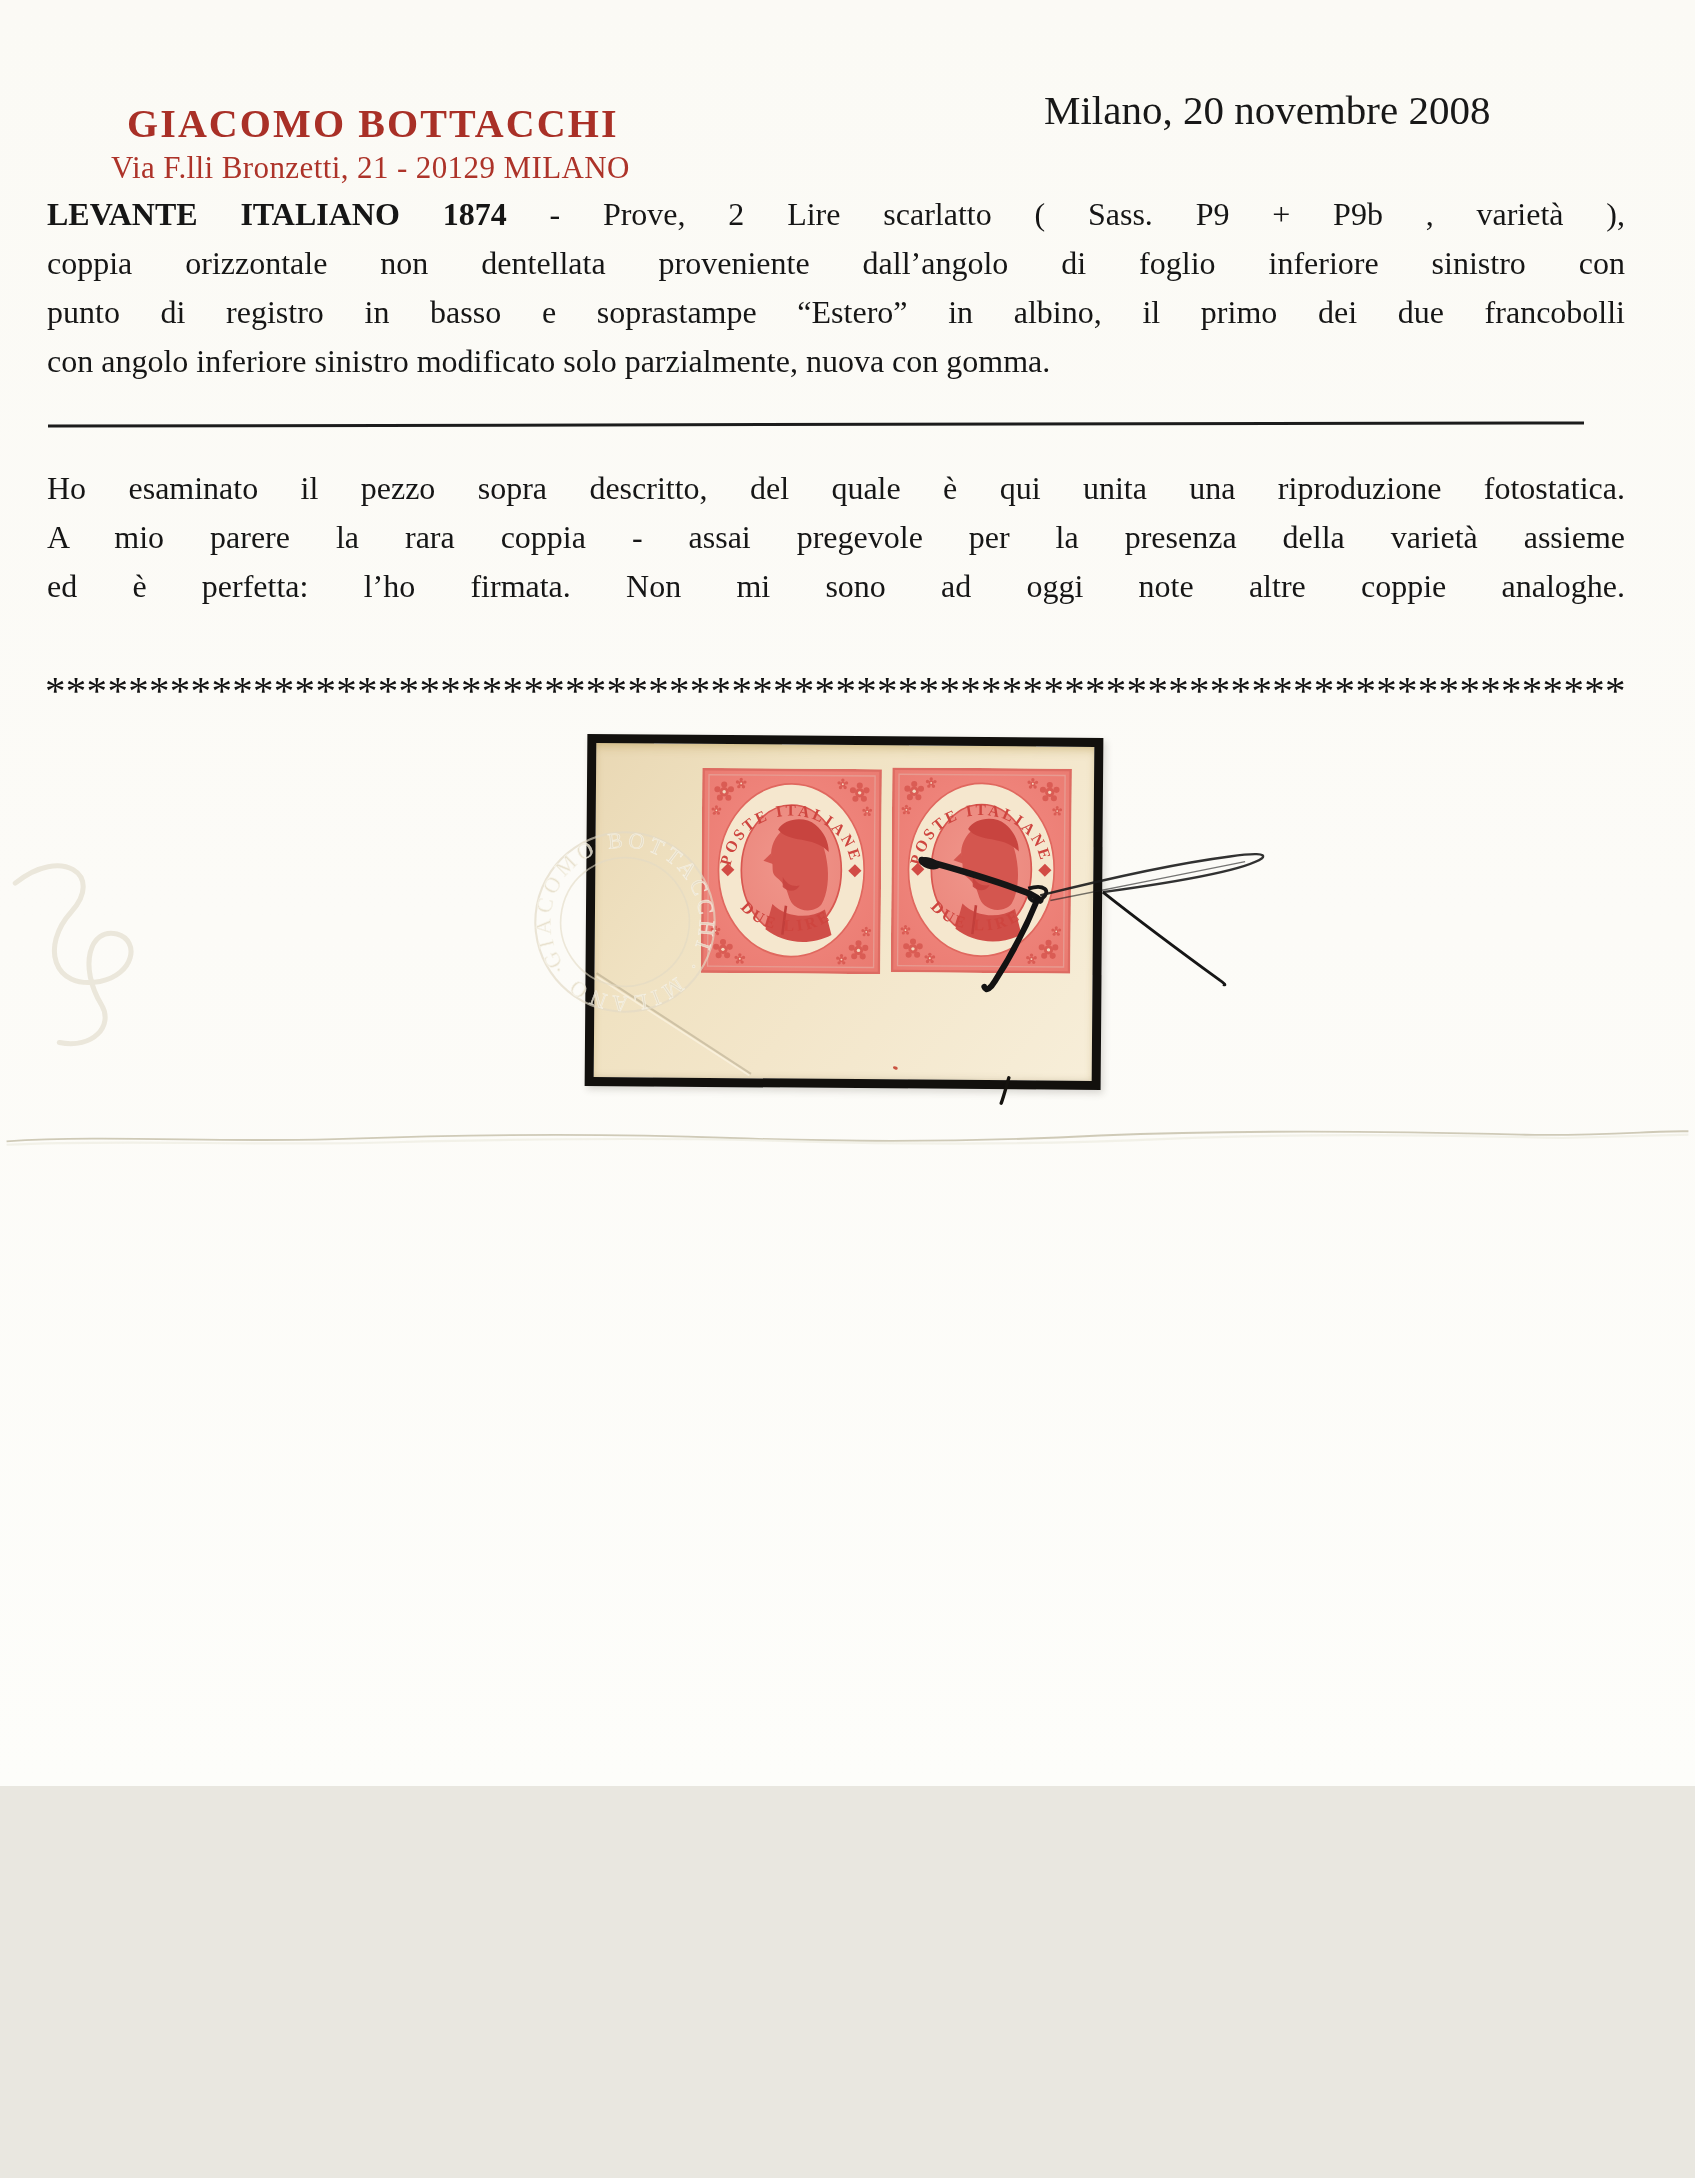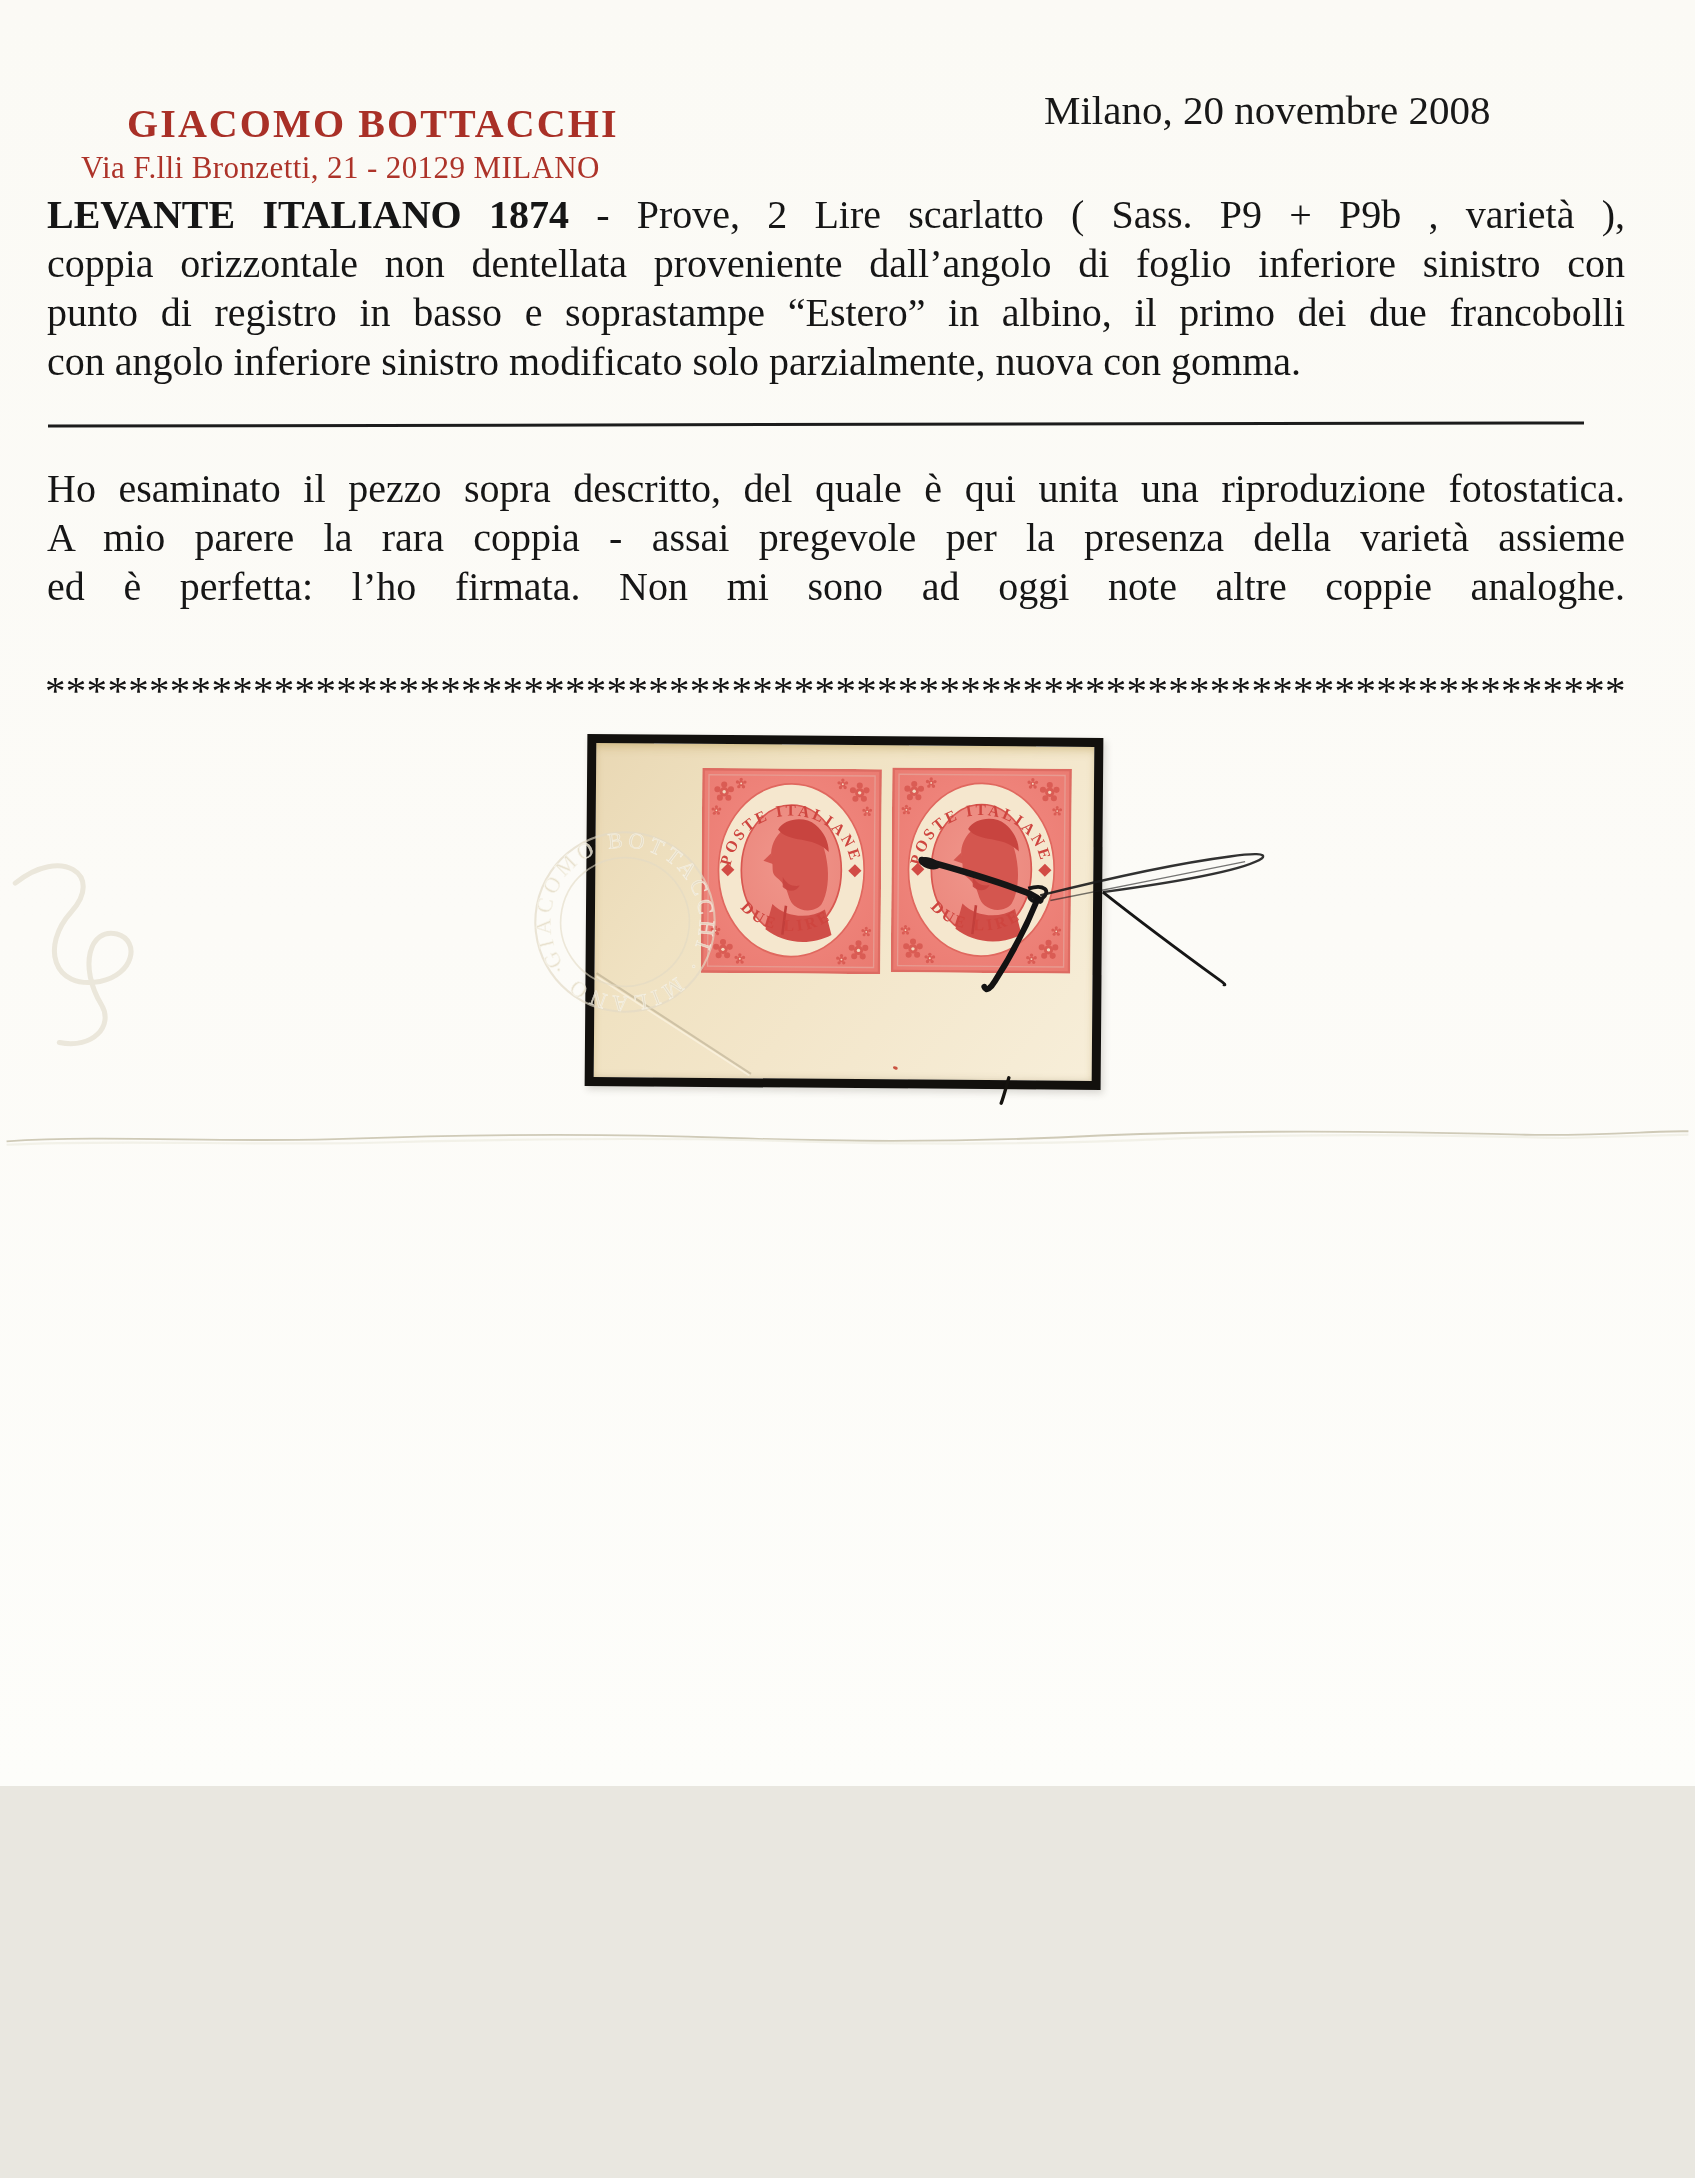--- a/index.html
+++ b/index.html
@@ -4,24 +4,24 @@
 <style>
   html,body{margin:0;padding:0;background:#e9e7e0;}
   .page{
     position:relative;width:1695px;height:1786px;overflow:hidden;
     background:linear-gradient(180deg,#fbfaf5 0%,#fcfbf7 52%,#fdfdfa 100%);
     font-family:"Liberation Serif","DejaVu Serif",serif;color:#1a1a1a;
   }
   .abs{position:absolute;}
   
   .header-name{left:127px;top:100px;font-size:40px;font-weight:700;letter-spacing:2.1px;color:#a93027;}
-  .header-address{left:81px;top:150px;font-size:31px;letter-spacing:0.4px;color:#ad3329;}
+  .header-address{left:111px;top:150px;font-size:31px;letter-spacing:0.4px;color:#ad3329;}
   .dateline{left:1044px;top:86px;font-size:41px;color:#181818;}
   
-  .para{left:47px;width:1578px;font-size:40px;line-height:49px;color:#161616;}
+  .para{left:47px;width:1578px;font-size:32px;line-height:49px;color:#161616;}
   .para1{top:190px;} .para2{top:464px;}
   .jfull{text-align:justify;text-align-last:justify;}
   .jlast{text-align:left;}
   .divider{left:48px;top:423px;width:1536px;height:2.5px;background:#1c1c1c;transform:rotate(-.12deg);}
   .asterisks{left:45px;top:666px;width:1587px;font-size:41px;line-height:42px;letter-spacing:0.3px;
     white-space:nowrap;overflow:hidden;color:#131313;transform:translateY(3.4px);}
   
   .photo{left:586px;top:736px;width:498px;height:334px;border:9.3px solid #12100d;transform:rotate(.45deg);
     background:linear-gradient(128deg,#e9d8b4 0%,#f0e2c2 30%,#f3e6ca 55%,#f7eed9 100%);
     box-shadow:inset 0 6px 10.2px -4.2px rgba(165,130,40,.45), inset 0 -3.4px 8.5px -5.1px rgba(120,100,60,.35), 2.5px 3.4px 7.6px rgba(60,55,45,.18);}

